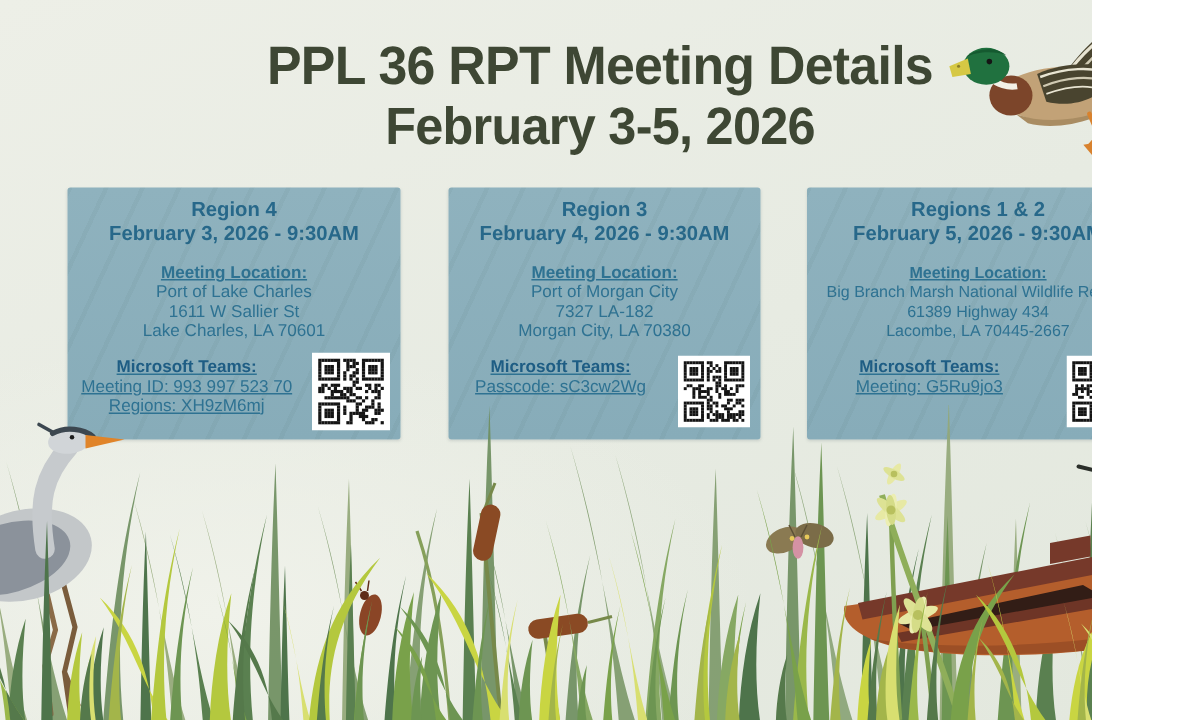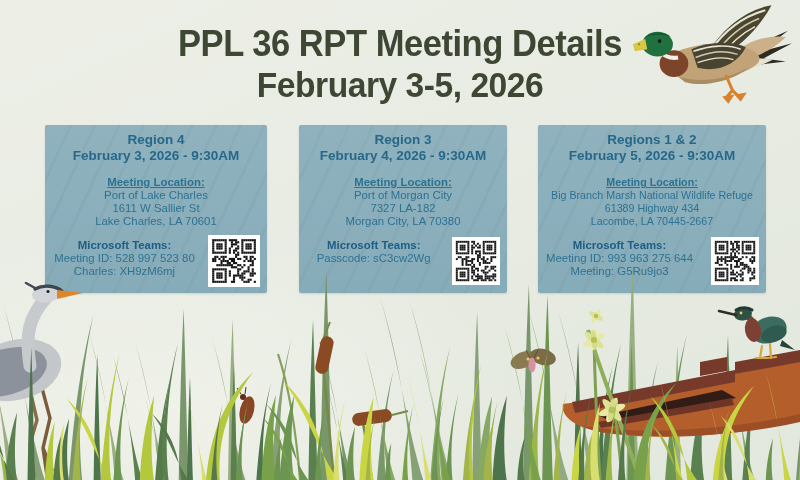--- a/index.html
+++ b/index.html
@@ -1,16 +1,16 @@
 <!DOCTYPE html>
 <html><head>
 <meta charset="utf-8">
 <style>
   html,body{margin:0;padding:0;}
-  .stage{position:relative;width:800px;height:480px;overflow:hidden;
+  .stage{position:relative;width:728px;height:480px;overflow:hidden;
     background:#e9ece4;
     background-image:radial-gradient(ellipse 600px 300px at 20% 85%, #f0f2ea 0%, rgba(240,242,234,0) 60%),
                      linear-gradient(155deg,#edefe7 0%, #e7ebe2 55%, #e3e8de 100%);
     font-family:"Liberation Sans", sans-serif;}
   .title-wrap{position:absolute;top:24px;left:0;width:800px;text-align:center;
     color:#3e4734;font-weight:bold;line-height:1.13;transform:scaleX(.96);transform-origin:center;}
   .title-line1{font-size:36px;letter-spacing:-0.5px;}
   .title-line2{font-size:35px;letter-spacing:-0.5px;}
   .card{position:absolute;top:125px;height:168px;border-radius:2px;
     background:linear-gradient(180deg,#8fb2be 0%, #87acb9 100%);
@@ -18,21 +18,21 @@
   .card::after{content:"";position:absolute;inset:0;border-radius:2px;
     background:repeating-linear-gradient(115deg, rgba(55,85,75,.05) 0 3px, rgba(255,255,255,0) 3px 22px);
     pointer-events:none;}
   .card1{left:45px;width:222px;}
   .card2{left:299px;width:208px;}
   .card3{left:538px;width:228px;}
   .hdr{padding-top:7px;font-weight:bold;font-size:13.5px;line-height:16px;color:#27688a;}
   .loc{margin-top:12px;font-size:11.4px;line-height:13px;}
   .card3 .loc{font-size:10.7px;}
   .loc-hdr{font-weight:bold;text-decoration:underline;}
-  .teams{margin-top:11px;margin-left:4px;width:68%;font-size:11.4px;line-height:12.8px;position:relative;z-index:2;}
+  .teams{margin-top:11px;margin-left:4px;width:68%;font-size:11.4px;line-height:12.8px;position:relative;z-index:2;text-decoration:underline;}
   .teams-hdr{font-weight:bold;color:#1e5d84;}
   .qr{position:absolute;right:7px;bottom:6px;width:52px;height:52px;z-index:1;}
   .card2 .qr,.card3 .qr{width:48px;height:48px;bottom:8px;}
   .duck{position:absolute;left:628px;top:0;width:172px;height:115px;}
   .scene{position:absolute;left:0;top:270px;width:800px;height:210px;}
 </style>
 </head>
 <body>
 
 <div class="stage">
@@ -85,22 +85,22 @@
       <div>February 3, 2026 - 9:30AM</div>
     </div>
     <div class="loc">
       <div class="loc-hdr">Meeting Location:</div>
       <div>Port of Lake Charles</div>
       <div>1611 W Sallier St</div>
       <div>Lake Charles, LA 70601</div>
     </div>
     <div class="teams">
       <div class="teams-hdr">Microsoft Teams:</div>
-      <div>Meeting ID: 528 997 523 80</div>
-      <div>Charles: XH9zM6mj</div>
+      <div>Meeting ID: 993 997 523 70</div>
+      <div>Regions: XH9zM6mj</div>
     </div>
     <svg class="qr" viewBox="0 0 25 25">
         <rect width="25" height="25" fill="#ffffff"></rect>
         <rect x="2" y="2" width="1.02" height="1.02" fill="#141414"></rect>
         <rect x="2" y="3" width="1.02" height="1.02" fill="#141414"></rect>
         <rect x="2" y="4" width="1.02" height="1.02" fill="#141414"></rect>
         <rect x="2" y="5" width="1.02" height="1.02" fill="#141414"></rect>
         <rect x="2" y="6" width="1.02" height="1.02" fill="#141414"></rect>
         <rect x="2" y="7" width="1.02" height="1.02" fill="#141414"></rect>
         <rect x="2" y="8" width="1.02" height="1.02" fill="#141414"></rect>
@@ -567,21 +567,20 @@
       <div>February 5, 2026 - 9:30AM</div>
     </div>
     <div class="loc">
       <div class="loc-hdr">Meeting Location:</div>
       <div>Big Branch Marsh National Wildlife Refuge</div>
       <div>61389 Highway 434</div>
       <div>Lacombe, LA 70445-2667</div>
     </div>
     <div class="teams">
       <div class="teams-hdr">Microsoft Teams:</div>
-      <div>Meeting ID: 993 963 275 644</div>
       <div>Meeting: G5Ru9jo3</div>
     </div>
     <svg class="qr" viewBox="0 0 25 25">
         <rect width="25" height="25" fill="#ffffff"></rect>
         <rect x="2" y="2" width="1.02" height="1.02" fill="#141414"></rect>
         <rect x="2" y="3" width="1.02" height="1.02" fill="#141414"></rect>
         <rect x="2" y="4" width="1.02" height="1.02" fill="#141414"></rect>
         <rect x="2" y="5" width="1.02" height="1.02" fill="#141414"></rect>
         <rect x="2" y="6" width="1.02" height="1.02" fill="#141414"></rect>
         <rect x="2" y="7" width="1.02" height="1.02" fill="#141414"></rect>

